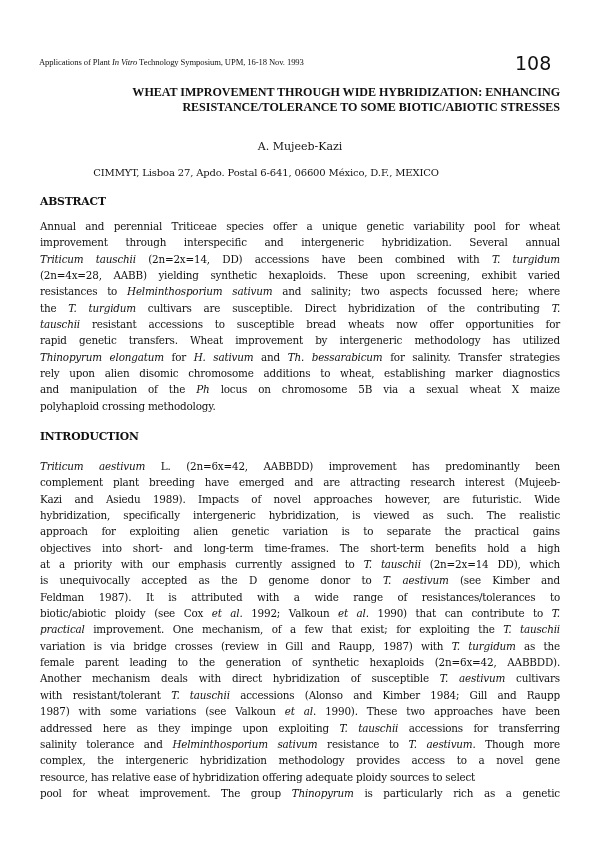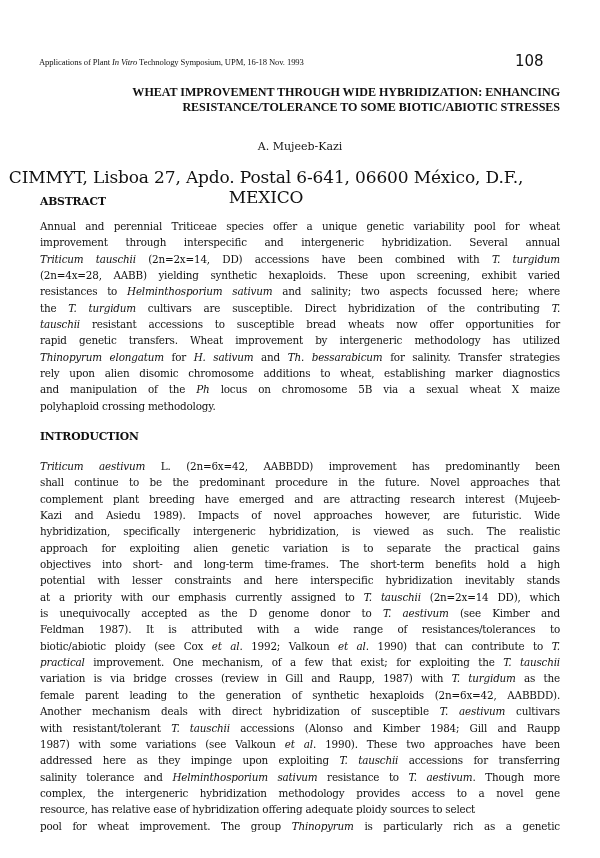--- a/index.html
+++ b/index.html
@@ -1,23 +1,23 @@
 <!DOCTYPE html>
 <html><head>
 <meta charset="utf-8">
 <style>
   html, body { margin: 0; padding: 0; background: #ffffff; }
   body { width: 600px; height: 858px; position: relative; overflow: hidden; color: #111; font-family: "Liberation Serif", serif; }
   .page { position: absolute; left: 0; top: 0; width: 600px; height: 858px; }
   .running-head { position: absolute; left: 39px; top: 57px; font-size: 8.6px; font-family: "Liberation Serif", serif; letter-spacing: -0.1px; }
   .running-head i { font-style: italic; }
-  .page-num { position: absolute; left: 515px; top: 52px; font-size: 15px; font-family: "DejaVu Sans", sans-serif; }
+  .page-num { position: absolute; left: 515px; top: 52px; font-size: 19px; font-family: "DejaVu Sans", sans-serif; }
   .title { position: absolute; left: 40px; width: 520px; top: 85px; text-align: right; font-weight: bold; font-size: 12.1px; line-height: 15px; letter-spacing: -0.05px; }
   .author { position: absolute; left: 0; width: 600px; top: 140px; text-align: center; font-size: 12.4px; font-family: "DejaVu Serif", serif; font-size: 11px; }
-  .affil { position: absolute; left: 0; width: 532px; top: 167px; text-align: center; font-family: "DejaVu Serif", serif; font-size: 17px; letter-spacing: -0.15px; }
+  .affil { position: absolute; left: 0; width: 532px; top: 167px; text-align: center; font-family: "DejaVu Serif", serif; font-size: 10px; letter-spacing: -0.15px; }
   .heading { position: absolute; left: 40px; font-weight: bold; font-size: 12px; letter-spacing: -0.2px; font-family: "DejaVu Serif", serif; font-size: 10.8px; }
   .para { position: absolute; left: 40px; width: 520px; font-family: "DejaVu Serif", serif; font-size: 10.4px; line-height: 16.35px; letter-spacing: -0.2px; }
   .para .ln { display: block; white-space: nowrap; text-align: justify; text-align-last: justify; height: 16.35px; }
   .para .ln.last { text-align-last: left; }
   .para i { font-style: italic; }
 </style>
 </head>
 <body>
 
 <div class="page">
@@ -47,27 +47,25 @@
       <span class="ln"><span>rapid genetic transfers. Wheat improvement by intergeneric methodology has utilized</span></span>
       <span class="ln"><i>Thinopyrum elongatum</i><span> for </span><i>H. sativum</i><span> and </span><i>Th. bessarabicum</i><span> for salinity. Transfer strategies</span></span>
       <span class="ln"><span>rely upon alien disomic chromosome additions to wheat, establishing marker diagnostics</span></span>
       <span class="ln"><span>and manipulation of the </span><i>Ph</i><span> locus on chromosome 5B via a sexual wheat X maize</span></span>
       <span class="ln last"><span>polyhaploid crossing methodology.</span></span>
     </div>
 
   <div class="heading" style="top:430px;">INTRODUCTION</div>
   <div class="para" style="top:458px;">
       <span class="ln"><i>Triticum aestivum</i><span> L. (2n=6x=42, AABBDD) improvement has predominantly been</span></span>
-      <span class="ln"><span>shall continue to be the predominant procedure in the future. Novel approaches that</span></span>
       <span class="ln"><span>complement plant breeding have emerged and are attracting research interest (Mujeeb-</span></span>
       <span class="ln"><span>Kazi and Asiedu 1989). Impacts of novel approaches however, are futuristic. Wide</span></span>
       <span class="ln"><span>hybridization, specifically intergeneric hybridization, is viewed as such. The realistic</span></span>
       <span class="ln"><span>approach for exploiting alien genetic variation is to separate the practical gains</span></span>
       <span class="ln"><span>objectives into short- and long-term time-frames. The short-term benefits hold a high</span></span>
-      <span class="ln"><span>potential with lesser constraints and here interspecific hybridization inevitably stands</span></span>
       <span class="ln"><span>at a priority with our emphasis currently assigned to </span><i>T. tauschii</i><span> (2n=2x=14 DD), which</span></span>
       <span class="ln"><span>is unequivocally accepted as the D genome donor to </span><i>T. aestivum</i><span> (see Kimber and</span></span>
       <span class="ln"><span>Feldman 1987). It is attributed with a wide range of resistances/tolerances to</span></span>
       <span class="ln"><span>biotic/abiotic ploidy (see Cox </span><i>et al</i><span>. 1992; Valkoun </span><i>et al</i><span>. 1990) that can contribute to </span><i>T.</i></span>
       <span class="ln"><i>practical</i><span> improvement. One mechanism, of a few that exist; for exploiting the </span><i>T. tauschii</i></span>
       <span class="ln"><span>variation is via bridge crosses (review in Gill and Raupp, 1987) with </span><i>T. turgidum</i><span> as the</span></span>
       <span class="ln"><span>female parent leading to the generation of synthetic hexaploids (2n=6x=42, AABBDD).</span></span>
       <span class="ln"><span>Another mechanism deals with direct hybridization of susceptible </span><i>T. aestivum</i><span> cultivars</span></span>
       <span class="ln"><span>with resistant/tolerant </span><i>T. tauschii</i><span> accessions (Alonso and Kimber 1984; Gill and Raupp</span></span>
       <span class="ln"><span>1987) with some variations (see Valkoun </span><i>et al</i><span>. 1990). These two approaches have been</span></span>

